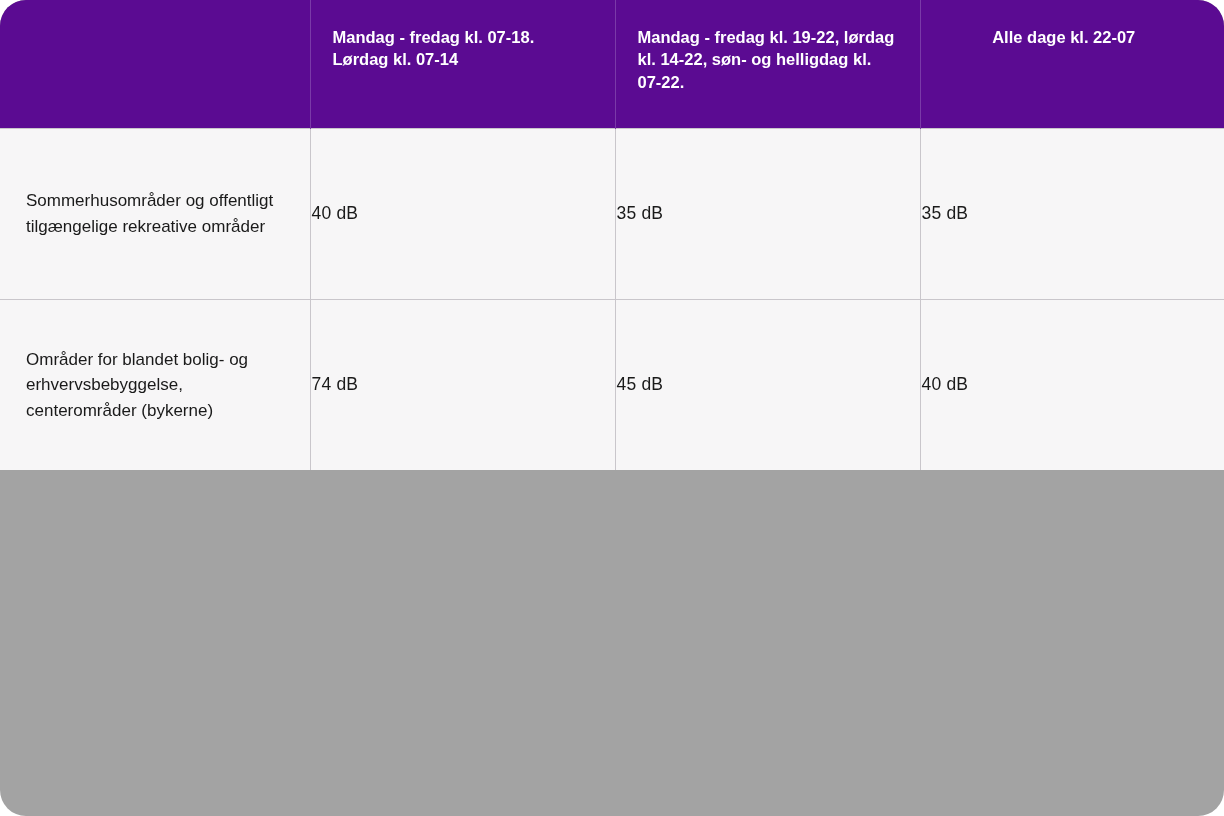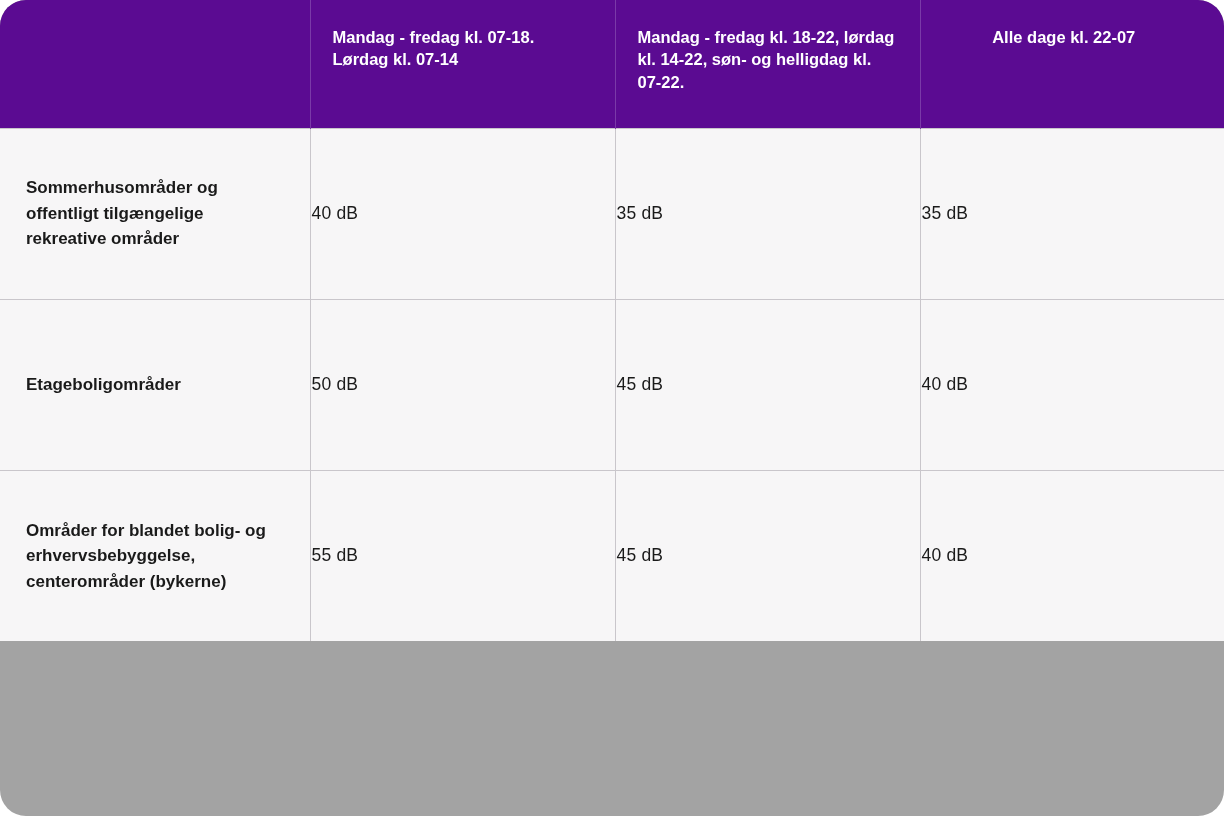--- a/index.html
+++ b/index.html
@@ -61,21 +61,21 @@
     height: 171px;
     box-sizing: border-box;
     vertical-align: middle;
     font-size: 17px;
     color: #1a1a1a;
   }
   tbody tr td:last-child {
     border-right: none;
   }
   tbody td.label {
-    font-weight: bold;
+    font-weight: normal;
     line-height: 1.5;
     padding: 0 24px 0 26px;
     font-size: 17px;
   }
   tbody td.value {
     text-align: left;
     font-weight: normal;
     font-size: 17.5px;
     letter-spacing: 0.2px;
   }
@@ -91,38 +91,32 @@
     <colgroup>
       <col class="c0">
       <col class="c1">
       <col class="c2">
       <col class="c3">
     </colgroup>
     <thead>
       <tr>
         <th class="first"></th>
         <th>Mandag - fredag kl. 07-18. Lørdag kl. 07-14</th>
-        <th>Mandag - fredag kl. 18-22, lørdag kl. 14-22, søn- og helligdag kl. 07-22.</th>
+        <th>Mandag - fredag kl. 19-22, lørdag kl. 14-22, søn- og helligdag kl. 07-22.</th>
         <th class="last">Alle dage kl. 22-07</th>
       </tr>
     </thead>
     <tbody>
       <tr>
         <td class="label">Sommerhusområder og offentligt tilgængelige rekreative områder</td>
         <td class="value">40 dB</td>
         <td class="value">35 dB</td>
         <td class="value">35 dB</td>
       </tr>
       <tr>
-        <td class="label">Etageboligområder</td>
-        <td class="value">50 dB</td>
-        <td class="value">45 dB</td>
-        <td class="value">40 dB</td>
-      </tr>
-      <tr>
         <td class="label">Områder for blandet bolig- og erhvervsbebyggelse, centerområder (bykerne)</td>
-        <td class="value">55 dB</td>
+        <td class="value">74 dB</td>
         <td class="value">45 dB</td>
         <td class="value">40 dB</td>
       </tr>
     </tbody>
   </table>
 </div>
 
 </body></html>

